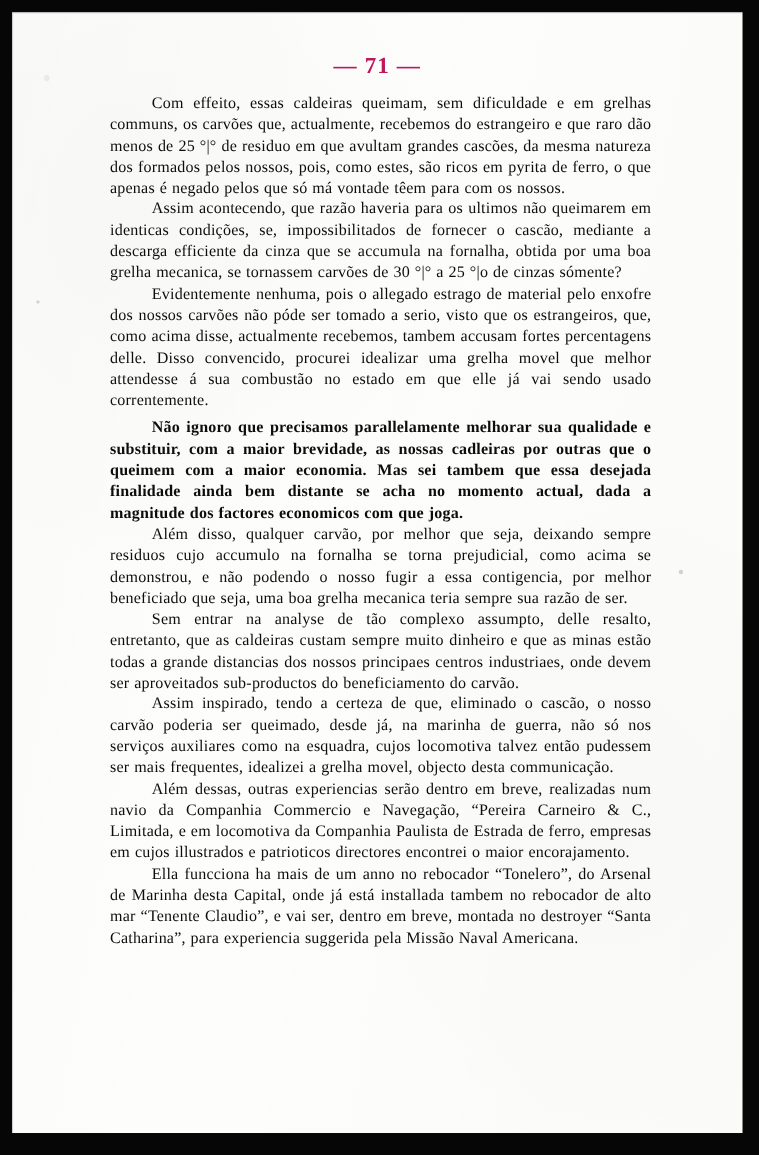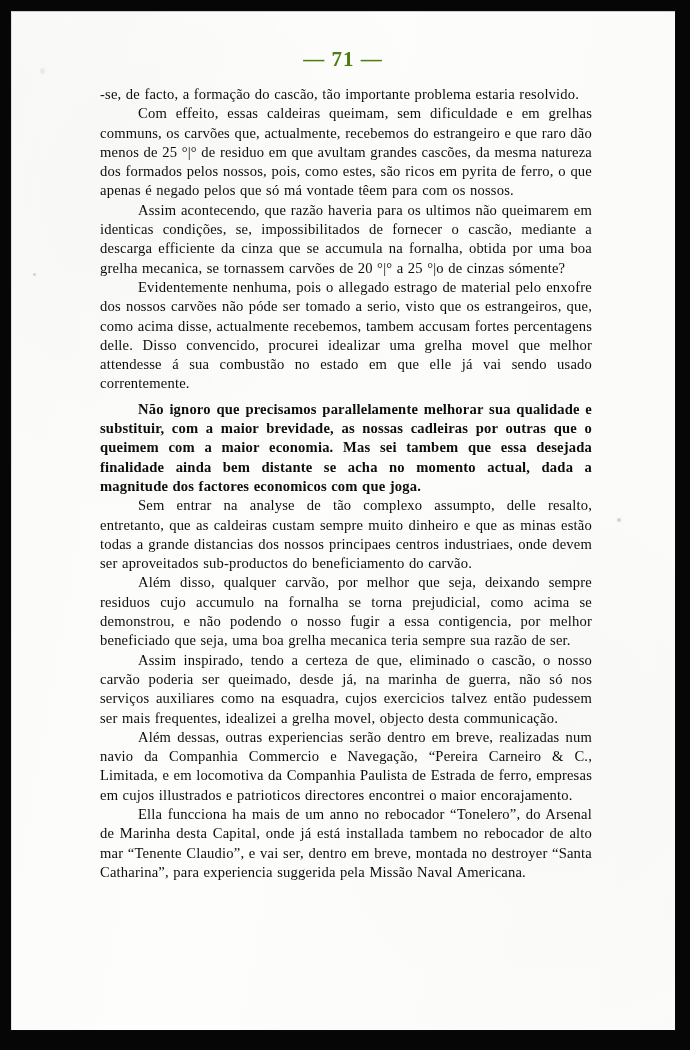--- a/index.html
+++ b/index.html
@@ -51,21 +51,21 @@
 
   #page-number {
     position: absolute;
     left: 0;
     top: 36px;
     width: 664px;
     text-align: center;
     font-size: 21px;
     font-weight: 700;
     letter-spacing: 1px;
-    color: #4d7c0f;
+    color: #be185d;
     font-family: "Liberation Serif", "DejaVu Serif", serif;
   }
 
   #text-column {
     position: absolute;
     left: 89px;
     top: 74px;
     width: 492px;
   }
 
@@ -101,26 +101,25 @@
 
     <div id="paper-grain"></div>
 
     <div class="speck" style="left:606px; top:507px; width:4px; height:4px;"></div>
     <div class="speck" style="left:22px; top:262px; width:3px; height:3px;"></div>
     <div class="speck" style="left:29px; top:57px; width:5px; height:6px; opacity:0.35;"></div>
 
     <div id="page-number">— 71 —</div>
 
     <div id="text-column">
-      <p class="para no-indent">-se, de facto, a formação do cascão, tão importante problema estaria resolvido.</p>
       <p class="para">Com effeito, essas caldeiras queimam, sem dificuldade e em grelhas communs, os carvões que, actualmente, recebemos do estrangeiro e que raro dão menos de 25 °|° de residuo em que avultam grandes cascões, da mesma natureza dos formados pelos nossos, pois, como estes, são ricos em pyrita de ferro, o que apenas é negado pelos que só má vontade têem para com os nossos.</p>
-      <p class="para">Assim acontecendo, que razão haveria para os ultimos não queimarem em identicas condições, se, impossibilitados de fornecer o cascão, mediante a descarga efficiente da cinza que se accumula na fornalha, obtida por uma boa grelha mecanica, se tornassem carvões de 20 °|° a 25 °|o de cinzas sómente?</p>
+      <p class="para">Assim acontecendo, que razão haveria para os ultimos não queimarem em identicas condições, se, impossibilitados de fornecer o cascão, mediante a descarga efficiente da cinza que se accumula na fornalha, obtida por uma boa grelha mecanica, se tornassem carvões de 30 °|° a 25 °|o de cinzas sómente?</p>
       <p class="para">Evidentemente nenhuma, pois o allegado estrago de material pelo enxofre dos nossos carvões não póde ser tomado a serio, visto que os estrangeiros, que, como acima disse, actualmente recebemos, tambem accusam fortes percentagens delle. Disso convencido, procurei idealizar uma grelha movel que melhor attendesse á sua combustão no estado em que elle já vai sendo usado correntemente.</p>
       <p class="para gap-before">Não ignoro que precisamos parallelamente melhorar sua qualidade e substituir, com a maior brevidade, as nossas cadleiras por outras que o queimem com a maior economia. Mas sei tambem que essa desejada finalidade ainda bem distante se acha no momento actual, dada a magnitude dos factores economicos com que joga.</p>
+      <p class="para">Além disso, qualquer carvão, por melhor que seja, deixando sempre residuos cujo accumulo na fornalha se torna prejudicial, como acima se demonstrou, e não podendo o nosso fugir a essa contigencia, por melhor beneficiado que seja, uma boa grelha mecanica teria sempre sua razão de ser.</p>
       <p class="para">Sem entrar na analyse de tão complexo assumpto, delle resalto, entretanto, que as caldeiras custam sempre muito dinheiro e que as minas estão todas a grande distancias dos nossos principaes centros industriaes, onde devem ser aproveitados sub-productos do beneficiamento do carvão.</p>
-      <p class="para">Além disso, qualquer carvão, por melhor que seja, deixando sempre residuos cujo accumulo na fornalha se torna prejudicial, como acima se demonstrou, e não podendo o nosso fugir a essa contigencia, por melhor beneficiado que seja, uma boa grelha mecanica teria sempre sua razão de ser.</p>
-      <p class="para">Assim inspirado, tendo a certeza de que, eliminado o cascão, o nosso carvão poderia ser queimado, desde já, na marinha de guerra, não só nos serviços auxiliares como na esquadra, cujos exercicios talvez então pudessem ser mais frequentes, idealizei a grelha movel, objecto desta communicação.</p>
+      <p class="para">Assim inspirado, tendo a certeza de que, eliminado o cascão, o nosso carvão poderia ser queimado, desde já, na marinha de guerra, não só nos serviços auxiliares como na esquadra, cujos locomotiva talvez então pudessem ser mais frequentes, idealizei a grelha movel, objecto desta communicação.</p>
       <p class="para">Além dessas, outras experiencias serão dentro em breve, realizadas num navio da Companhia Commercio e Navegação, “Pereira Carneiro &amp; C., Limitada, e em locomotiva da Companhia Paulista de Estrada de ferro, empresas em cujos illustrados e patrioticos directores encontrei o maior encorajamento.</p>
       <p class="para">Ella funcciona ha mais de um anno no rebocador “Tonelero”, do Arsenal de Marinha desta Capital, onde já está installada tambem no rebocador de alto mar “Tenente Claudio”, e vai ser, dentro em breve, montada no destroyer “Santa Catharina”, para experiencia suggerida pela Missão Naval Americana.</p>
     </div>
 
   </div>
 </div>
 
 </body></html>

